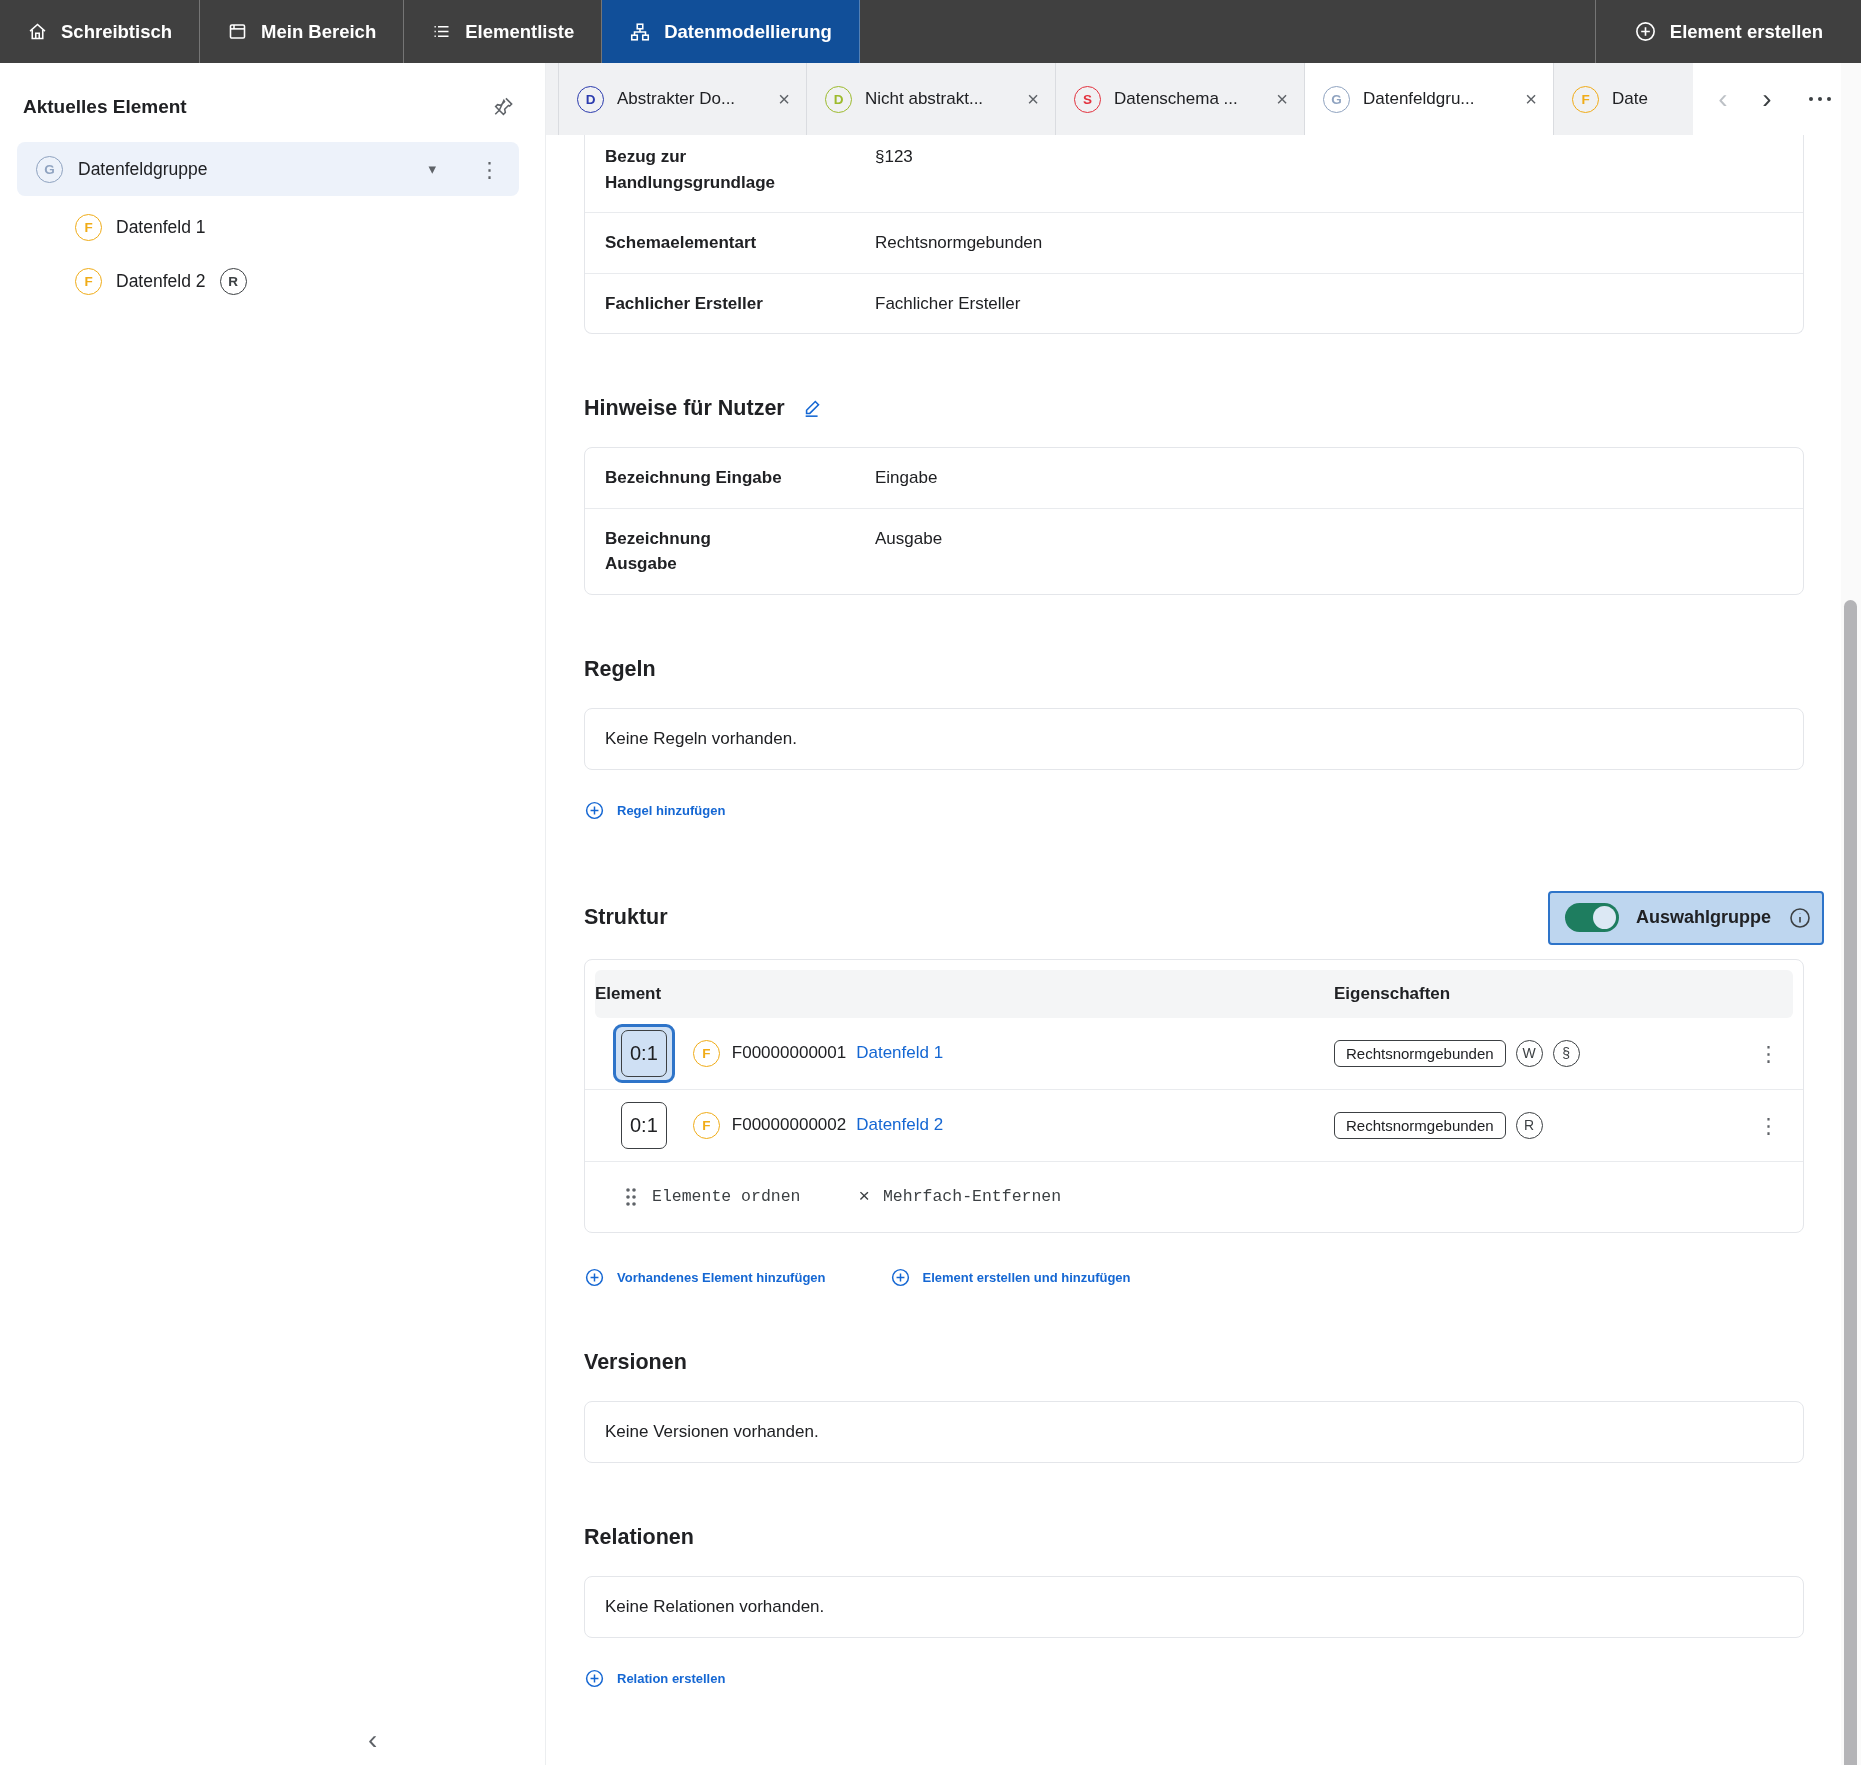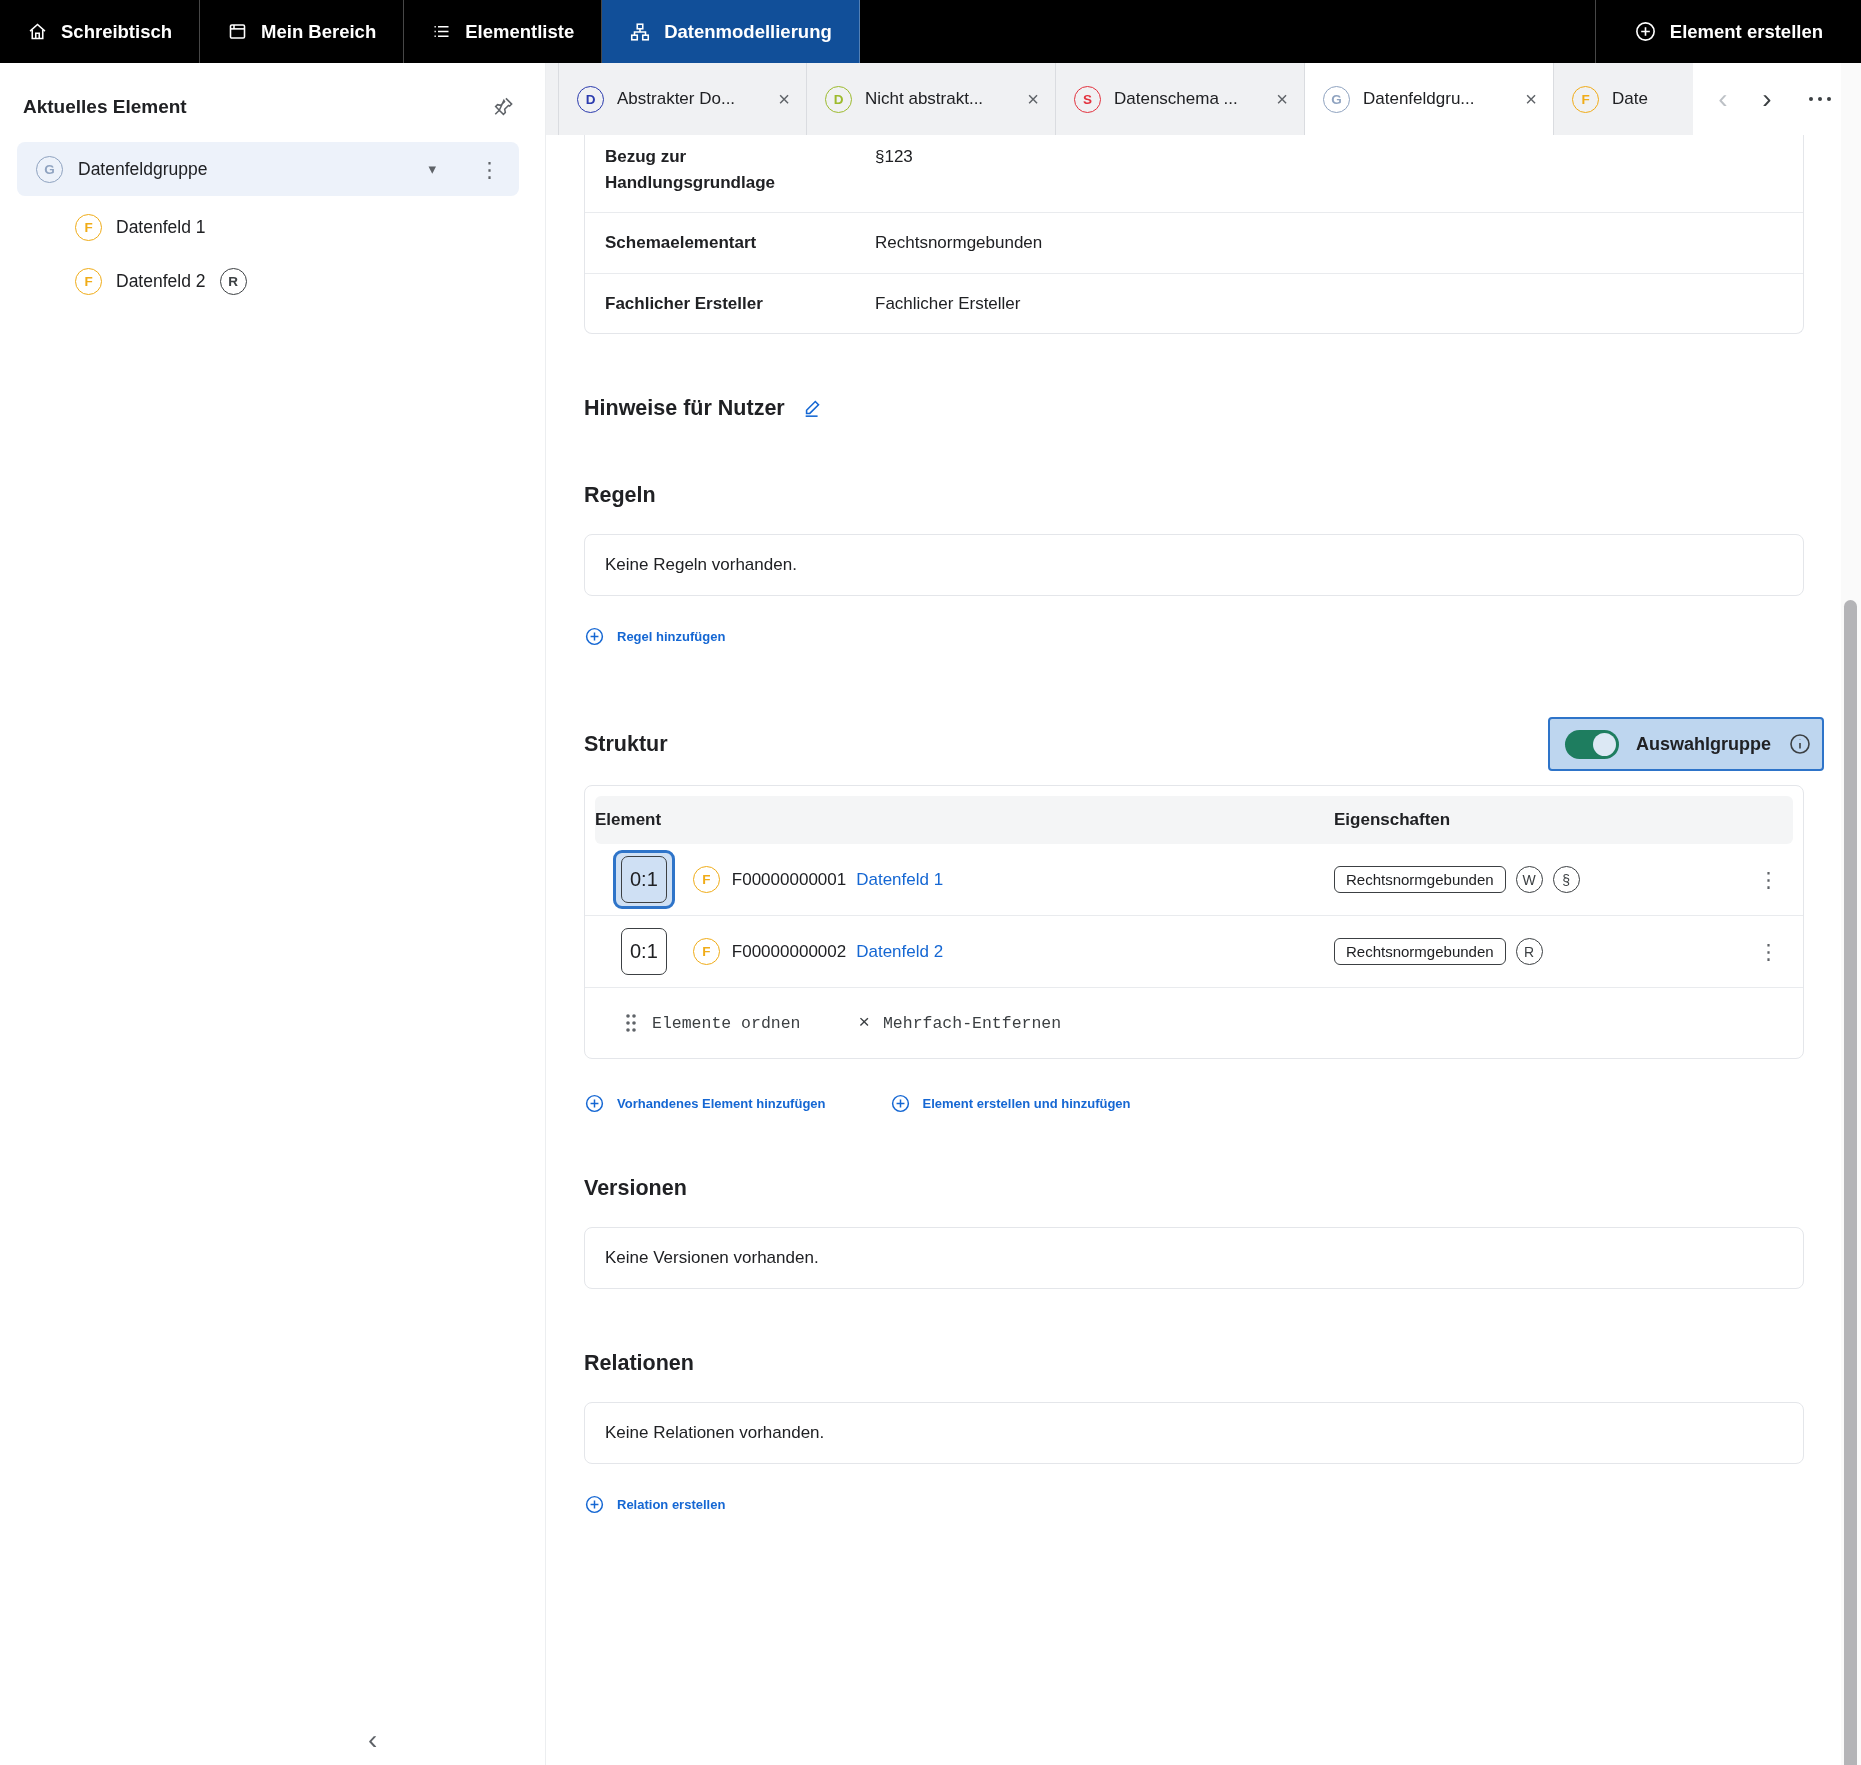--- a/index.html
+++ b/index.html
@@ -5,21 +5,21 @@
   * { box-sizing: border-box; }
   html,body { margin:0; padding:0; }
   body {
     width:1861px; height:1765px; overflow:hidden;
     font-family:"Liberation Sans", sans-serif;
     color:#202124; background:#fff;
   }
   svg { display:block; }
 
   
-  .topnav { height:63px; background:#000000; display:flex; align-items:stretch; color:#fff; }
+  .topnav { height:63px; background:#404040; display:flex; align-items:stretch; color:#fff; }
   .nav-item { display:flex; align-items:center; gap:13px; padding:0 27px;
     font-size:18.5px; font-weight:700; border-right:1px solid rgba(255,255,255,.28); cursor:pointer; }
   .nav-item.active { background:#114f99; }
   .nav-spacer { flex:1; }
   .nav-create { display:flex; align-items:center; gap:13px; padding:0 38px;
     font-size:18.5px; font-weight:700; border-left:1px solid rgba(255,255,255,.28); cursor:pointer; }
 
   
   .shell { display:flex; height:1702px; }
   .sidebar { width:546px; flex:none; background:#fff; border-right:1px solid #eceef0; position:relative; }
@@ -263,20 +263,30 @@
 
       <h2 class="section-h">
         <span>Hinweise für Nutzer</span>
         <span>
           <svg width="22" height="22" viewBox="0 0 24 24" fill="none" stroke="#1567d3" stroke-width="1.7">
               <path d="M5 15.5 14.5 6l3.5 3.5L8.5 19H5z"></path>
               <path d="M4 22h13"></path>
             </svg>
         </span>
       </h2>
+      <div class="card">
+        <div class="kvrow">
+          <span class="kvlabel">Bezeichnung Eingabe</span>
+          <span>Eingabe</span>
+        </div>
+        <div class="kvrow">
+          <span class="kvlabel">Bezeichnung Ausgabe</span>
+          <span>Ausgabe</span>
+        </div>
+      </div>
 
       <h2 class="section-h">
         <span>Regeln</span>
       </h2>
       <div class="card empty-card">
         <span>Keine Regeln vorhanden.</span>
       </div>
       <div class="link-row">
         <span class="link-btn">
           <span>

